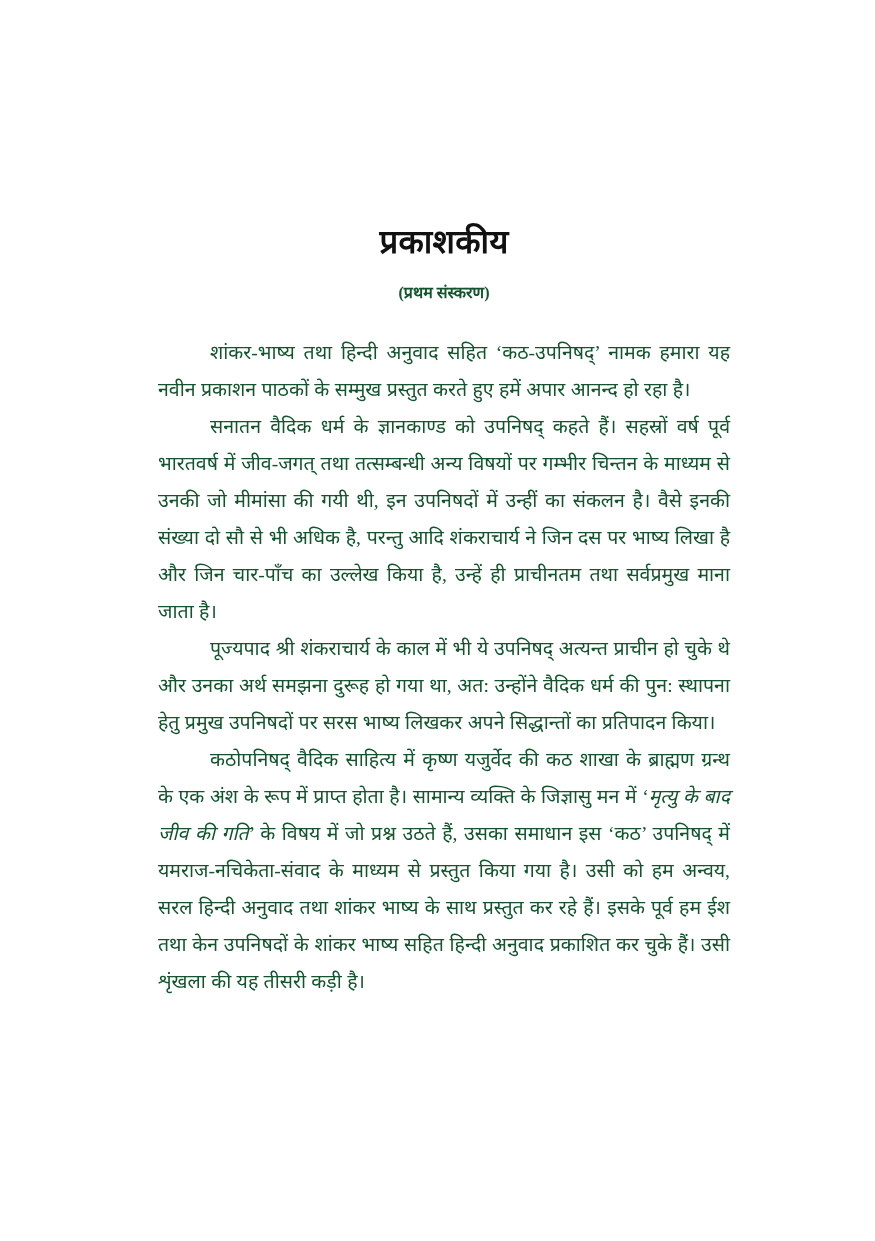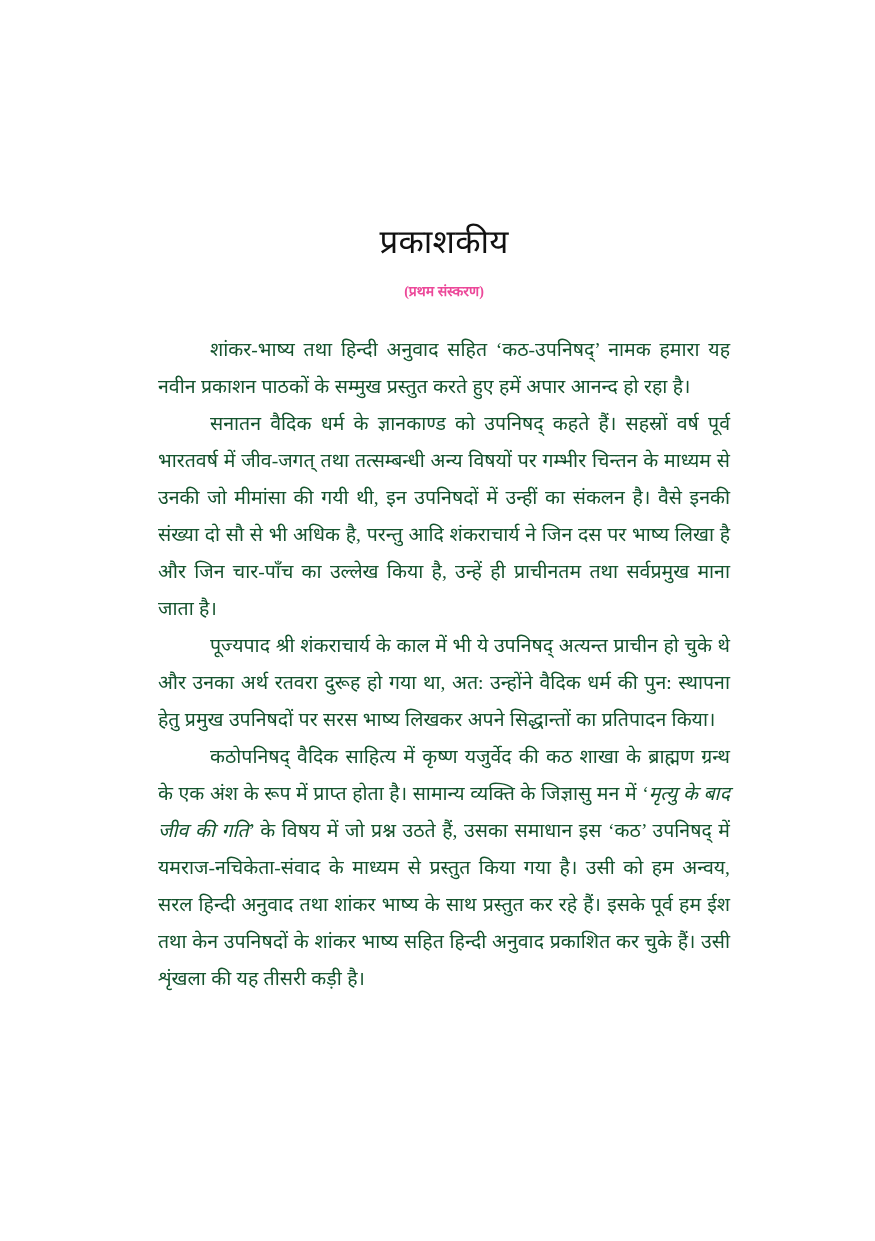--- a/index.html
+++ b/index.html
@@ -28,35 +28,35 @@
   
   .content {
     position: absolute;
     left: 158px;
     top: 222px;
     width: 572px;
   }
 
   .doc-title {
     font-size: 33px;
-    font-weight: normal;
+    font-weight: bold;
     text-align: center;
     line-height: 1.25;
     letter-spacing: 0.2px;
     margin: 0 0 0 0;
     color: #111111;
   }
 
   .doc-subtitle {
-    font-size: 14px;
+    font-size: 16px;
     font-weight: bold;
     text-align: center;
     line-height: 1.3;
     margin: 20px 0 0 0;
-    color: #ec4899;
+    color: #14532d;
   }
 
   .body-text {
     margin-top: 30px;
   }
 
   p.para {
     margin: 0;
     font-size: 19.5px;
     line-height: 37px;
@@ -81,19 +81,19 @@
     <h1 class="doc-title">प्रकाशकीय</h1>
 
     <div class="doc-subtitle">(प्रथम संस्करण)</div>
 
     <div class="body-text">
 
       <p class="para">शांकर-भाष्य तथा हिन्दी अनुवाद सहित ‘कठ-उपनिषद्’ नामक हमारा यह नवीन प्रकाशन पाठकों के सम्मुख प्रस्तुत करते हुए हमें अपार आनन्द हो रहा है।</p>
 
       <p class="para">सनातन वैदिक धर्म के ज्ञानकाण्ड को उपनिषद् कहते हैं। सहस्रों वर्ष पूर्व भारतवर्ष में जीव-जगत् तथा तत्सम्बन्धी अन्य विषयों पर गम्भीर चिन्तन के माध्यम से उनकी जो मीमांसा की गयी थी, इन उपनिषदों में उन्हीं का संकलन है। वैसे इनकी संख्या दो सौ से भी अधिक है, परन्तु आदि शंकराचार्य ने जिन दस पर भाष्य लिखा है और जिन चार-पाँच का उल्लेख किया है, उन्हें ही प्राचीनतम तथा सर्वप्रमुख माना जाता है।</p>
 
-      <p class="para">पूज्यपाद श्री शंकराचार्य के काल में भी ये उपनिषद् अत्यन्त प्राचीन हो चुके थे और उनका अर्थ रतवरा दुरूह हो गया था, अत: उन्होंने वैदिक धर्म की पुन: स्थापना हेतु प्रमुख उपनिषदों पर सरस भाष्य लिखकर अपने सिद्धान्तों का प्रतिपादन किया।</p>
+      <p class="para">पूज्यपाद श्री शंकराचार्य के काल में भी ये उपनिषद् अत्यन्त प्राचीन हो चुके थे और उनका अर्थ समझना दुरूह हो गया था, अत: उन्होंने वैदिक धर्म की पुन: स्थापना हेतु प्रमुख उपनिषदों पर सरस भाष्य लिखकर अपने सिद्धान्तों का प्रतिपादन किया।</p>
 
       <p class="para"><span>कठोपनिषद् वैदिक साहित्य में कृष्ण यजुर्वेद की कठ शाखा के ब्राह्मण ग्रन्थ के एक अंश के रूप में प्राप्त होता है। सामान्य व्यक्ति के जिज्ञासु मन में ‘</span><span class="italic-phrase">मृत्यु के बाद जीव की गति</span><span>’ के विषय में जो प्रश्न उठते हैं, उसका समाधान इस ‘कठ’ उपनिषद् में यमराज-नचिकेता-संवाद के माध्यम से प्रस्तुत किया गया है। उसी को हम अन्वय, सरल हिन्दी अनुवाद तथा शांकर भाष्य के साथ प्रस्तुत कर रहे हैं। इसके पूर्व हम ईश तथा केन उपनिषदों के शांकर भाष्य सहित हिन्दी अनुवाद प्रकाशित कर चुके हैं। उसी शृंखला की यह तीसरी कड़ी है।</span></p>
 
     </div>
   </div>
 </div>
 
 </body></html>

